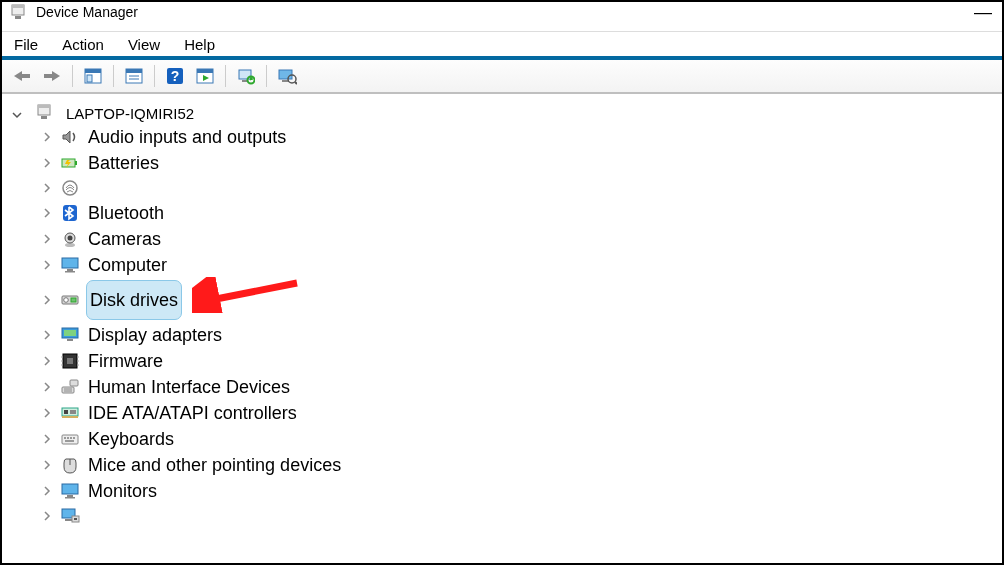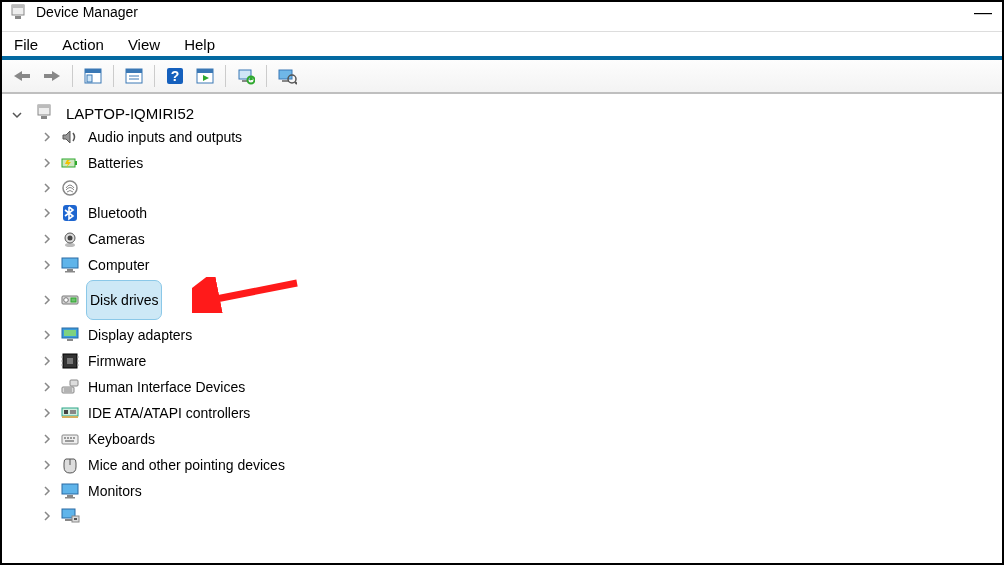--- a/index.html
+++ b/index.html
@@ -64,21 +64,21 @@
   }
   .tree-root-row {
     display: flex; align-items: flex-end; gap: 10px;
     padding: 2px 4px;
     font-size: 15px;
   }
   .tree-children { padding-left: 32px; }
   .tree-row {
     display: flex; align-items: center; gap: 6px;
     padding: 2px 2px;
-    font-size: 14px;
+    font-size: 18px;
     line-height: 22px;
     position: relative;
   }
   .expander {
     width: 14px; height: 14px;
     display: flex; align-items: center; justify-content: center;
     color: #777;
   }
   .node-icon {
     width: 20px; height: 20px;

